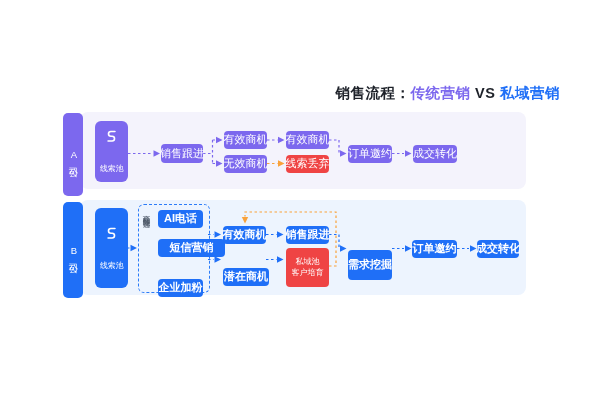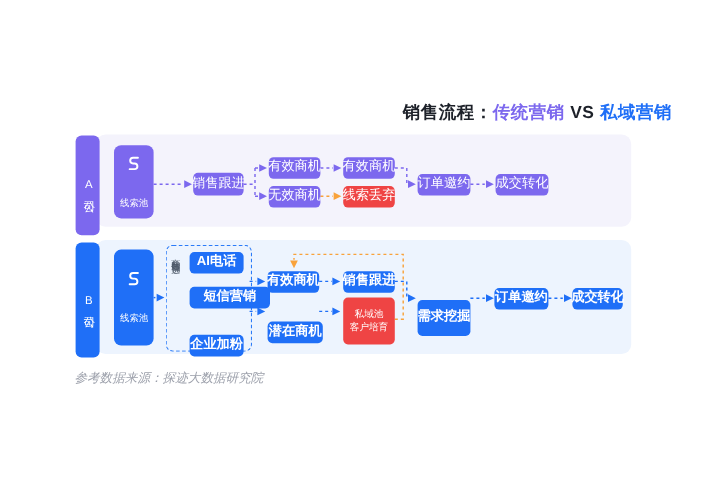--- a/index.html
+++ b/index.html
@@ -138,15 +138,14 @@
   <div class="node nb" style="left:223px;top:268px;width:46px;height:18px;">潜在商机</div>
   <div class="node nb" style="left:286px;top:225.5px;width:43px;height:18px;">销售跟进</div>
   <div class="node no wrap2" style="left:286px;top:247.5px;width:43px;height:39px;">
     <span>私域池</span>
     <span>客户培育</span>
   </div>
   <div class="node nb" style="left:348px;top:250px;width:44px;height:30px;">需求挖掘</div>
   <div class="node nb" style="left:412px;top:239.5px;width:45px;height:18px;">订单邀约</div>
   <div class="node nb" style="left:477px;top:239.5px;width:42px;height:18px;">成交转化</div>
 
-  <div class="footer">参考数据来源：探迹大数据研究院</div>
 
 </div>
 
 </body></html>

